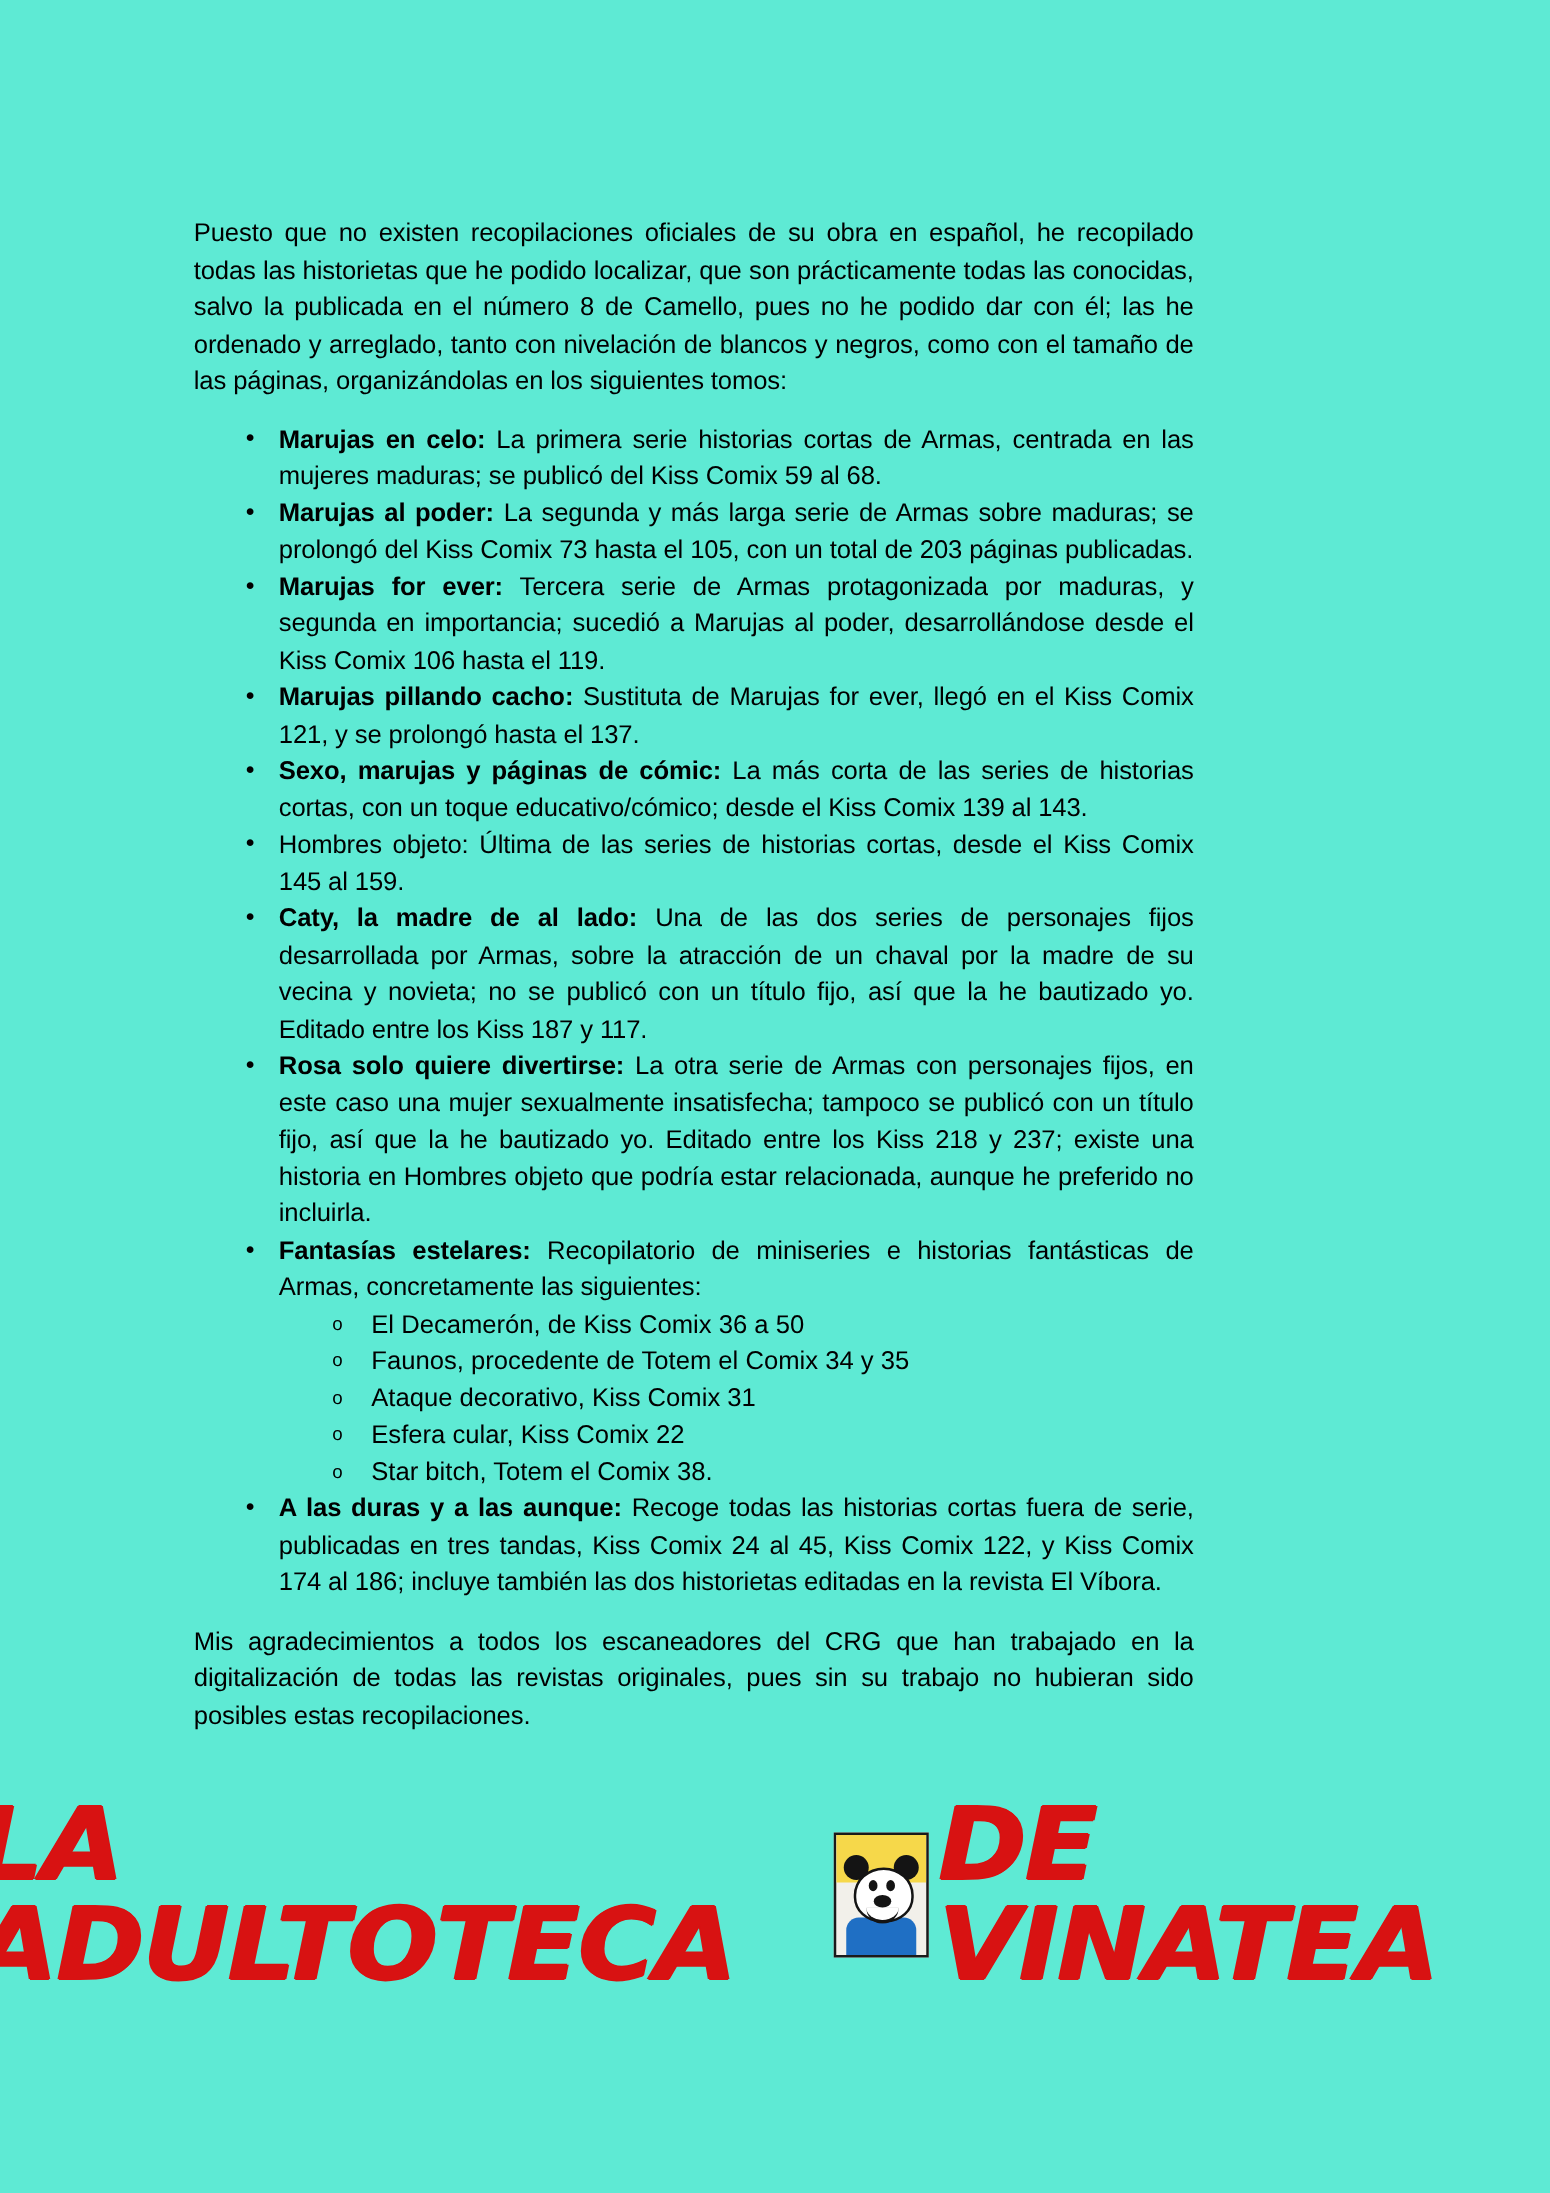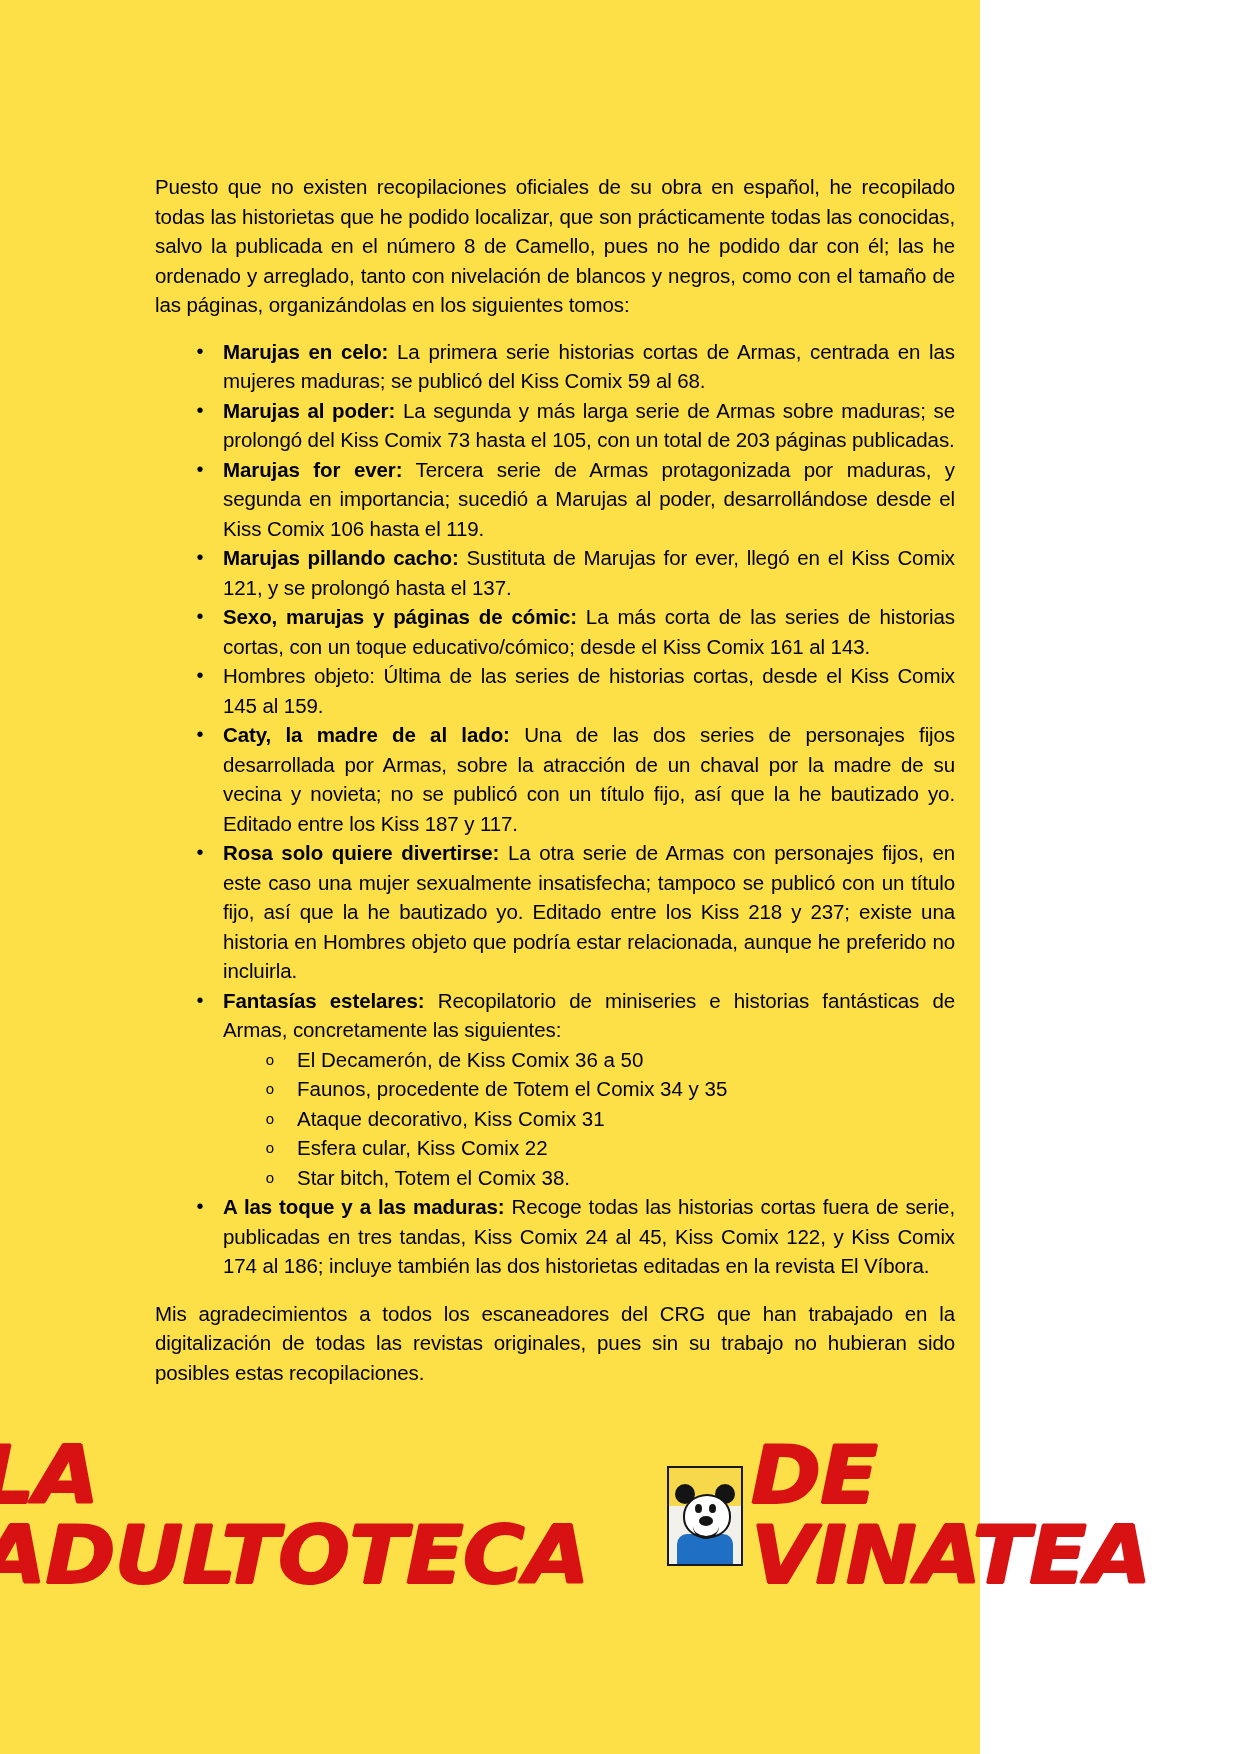--- a/index.html
+++ b/index.html
@@ -12,23 +12,23 @@
     height: 1754px;
     position: relative;
     overflow: hidden;
     font-family: "Liberation Sans", sans-serif;
     color: #000000;
   }
 
   .page {
     position: absolute;
     left: 0; top: 0;
-    width: 980px;
+    width: 1240px;
     height: 1754px;
-    background: #fde047;
+    background: #5eead4;
   }
 
   .content {
     position: absolute;
     left: 155px;
     top: 172px;
     width: 800px;
   }
 
   
@@ -200,21 +200,21 @@
         <span class="li-body"><span class="term">Marujas for ever:</span><span> Tercera serie de Armas protagonizada por maduras, y segunda en importancia; sucedió a Marujas al poder, desarrollándose desde el Kiss Comix 106 hasta el 119.</span></span>
       </li>
 
       <li class="doc-text">
         <span class="bullet">•</span>
         <span class="li-body"><span class="term">Marujas pillando cacho:</span><span> Sustituta de Marujas for ever, llegó en el Kiss Comix 121, y se prolongó hasta el 137.</span></span>
       </li>
 
       <li class="doc-text">
         <span class="bullet">•</span>
-        <span class="li-body"><span class="term">Sexo, marujas y páginas de cómic:</span><span> La más corta de las series de historias cortas, con un toque educativo/cómico; desde el Kiss Comix 161 al 143.</span></span>
+        <span class="li-body"><span class="term">Sexo, marujas y páginas de cómic:</span><span> La más corta de las series de historias cortas, con un toque educativo/cómico; desde el Kiss Comix 139 al 143.</span></span>
       </li>
 
       <li class="doc-text">
         <span class="bullet">•</span>
         <span class="li-body"><span>Hombres objeto:</span><span> Última de las series de historias cortas, desde el Kiss Comix 145 al 159.</span></span>
       </li>
 
       <li class="doc-text">
         <span class="bullet">•</span>
         <span class="li-body"><span class="term">Caty, la madre de al lado:</span><span> Una de las dos series de personajes fijos desarrollada por Armas, sobre la atracción de un chaval por la madre de su vecina y novieta; no se publicó con un título fijo, así que la he bautizado yo. Editado entre los Kiss 187 y 117.</span></span>
@@ -247,21 +247,21 @@
           </li>
           <li>
             <span class="subbullet">o</span>
             <span class="sub-text">Star bitch, Totem el Comix 38.</span>
           </li>
         </ul>
       </li>
 
       <li class="doc-text">
         <span class="bullet">•</span>
-        <span class="li-body"><span class="term">A las toque y a las maduras:</span><span> Recoge todas las historias cortas fuera de serie, publicadas en tres tandas, Kiss Comix 24 al 45, Kiss Comix 122, y Kiss Comix 174 al 186; incluye también las dos historietas editadas en la revista El Víbora.</span></span>
+        <span class="li-body"><span class="term">A las duras y a las aunque:</span><span> Recoge todas las historias cortas fuera de serie, publicadas en tres tandas, Kiss Comix 24 al 45, Kiss Comix 122, y Kiss Comix 174 al 186; incluye también las dos historietas editadas en la revista El Víbora.</span></span>
       </li>
 
     </ul>
 
     <p class="doc-text outro">Mis agradecimientos a todos los escaneadores del CRG que han trabajado en la digitalización de todas las revistas originales, pues sin su trabajo no hubieran sido posibles estas recopilaciones.</p>
 
   </div>
 
   <div class="footer">
     <span class="logo-word logo-left">LA ADULTOTECA</span>

